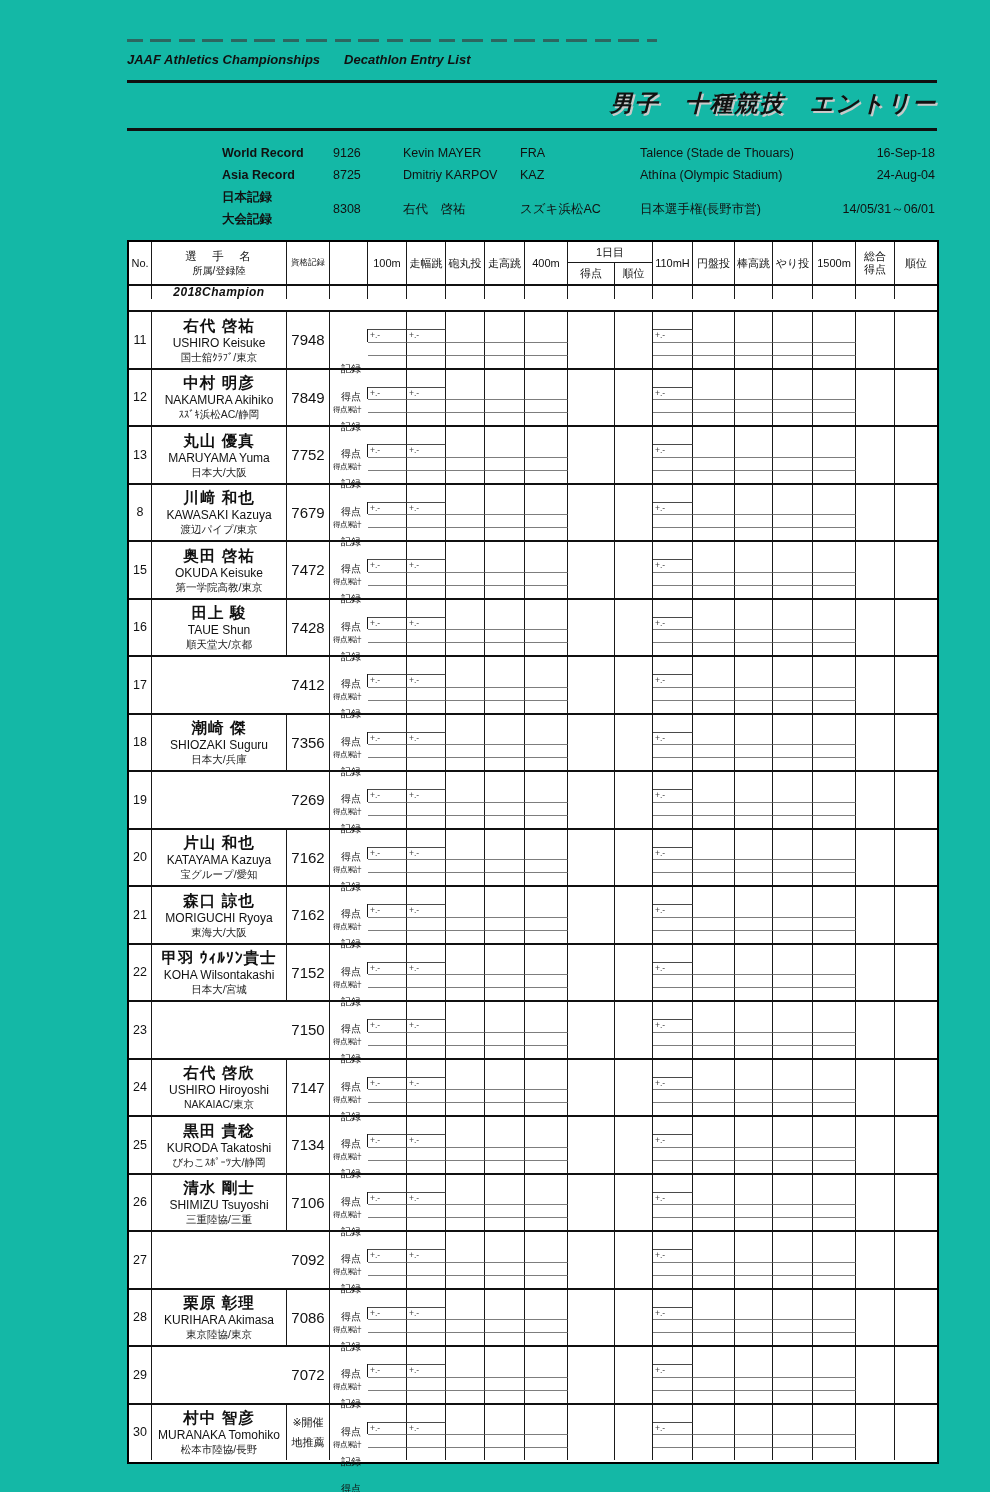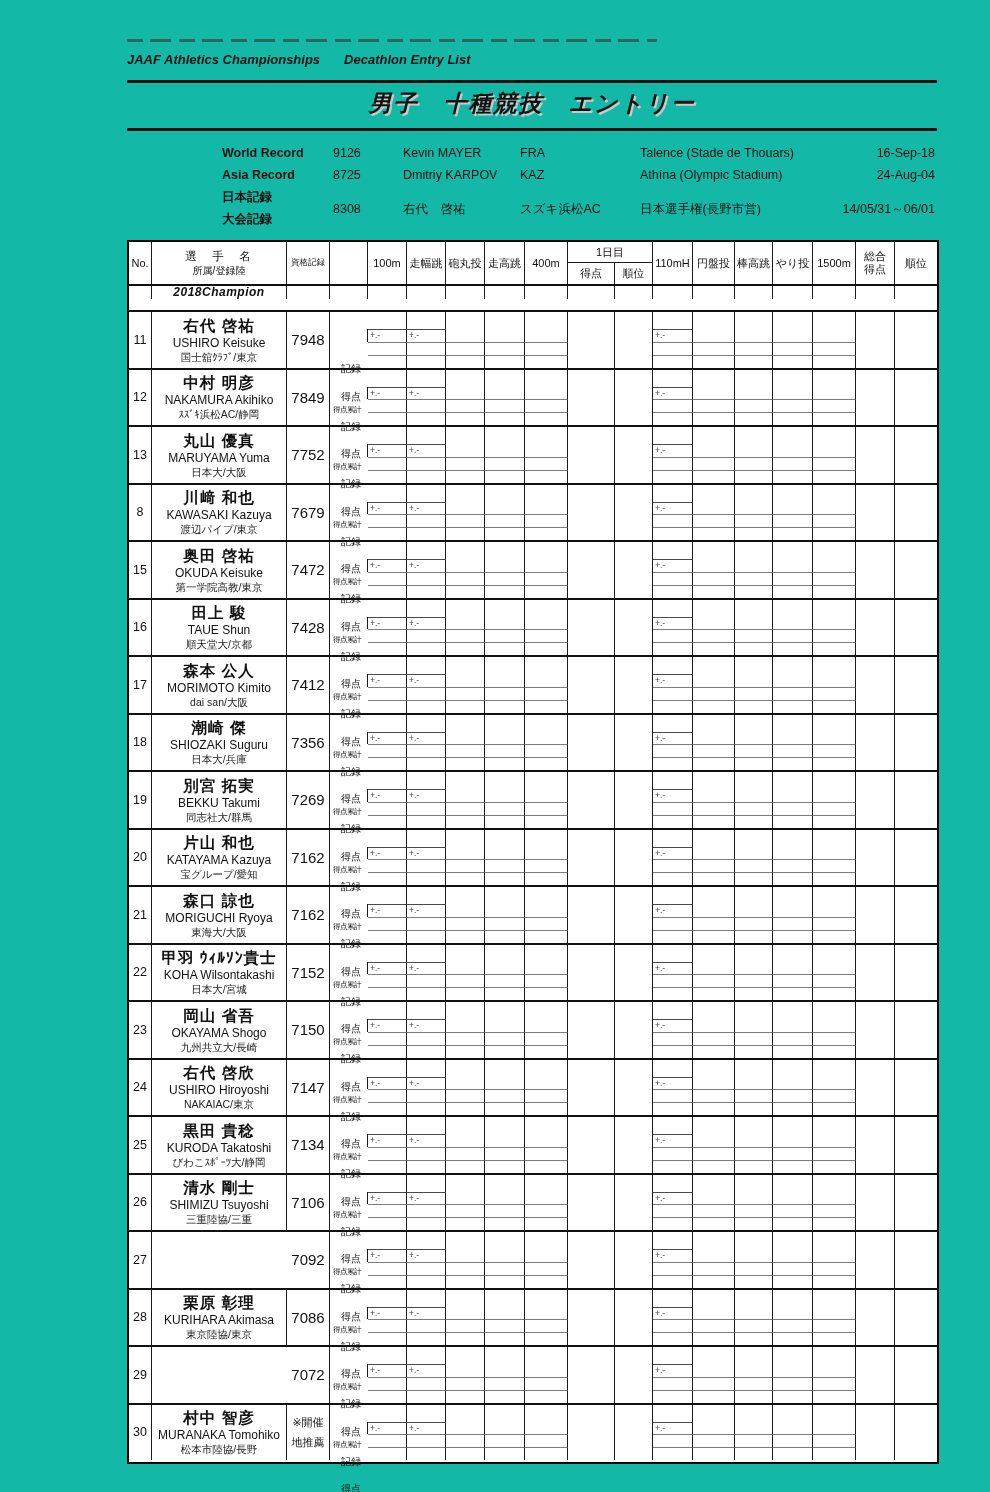--- a/index.html
+++ b/index.html
@@ -9,21 +9,21 @@
   
   .top-artifact{position:absolute;left:127px;top:39px;width:530px;height:3px;opacity:.65;
     background:repeating-linear-gradient(90deg,#3a3a3a 0 16px,transparent 16px 23px,#3a3a3a 23px 44px,transparent 44px 52px);}
 
   .doc-header{position:absolute;left:127px;top:52px;font-size:13px;font-weight:bold;font-style:italic;white-space:nowrap;}
   .doc-header .gap{display:inline-block;width:24px;}
 
   .rule{position:absolute;left:127px;width:810px;height:3px;background:#101010;}
   .rule1{top:80px;} .rule2{top:128px;}
 
-  .main-title{position:absolute;left:127px;top:88px;width:810px;text-align:center;
+  .main-title{position:absolute;left:127px;top:88px;width:810px;text-align:right;
     font-size:23px;font-weight:bold;font-style:italic;letter-spacing:2px;
     text-shadow:2px 2px 0 #c9c9c9;}
 
   
   .records{position:absolute;left:127px;top:142px;width:810px;font-size:12.5px;}
   .record-row{display:grid;grid-template-columns:95px 111px 70px 117px 120px 180px 1fr;height:22px;line-height:22px;}
   .record-row.jp{height:46px;line-height:46px;}
   .rec-label{grid-column:2;font-weight:bold;}
   .rec-label .lbl-line{line-height:22px;}
   .rec-mark{grid-column:3;}
@@ -568,25 +568,20 @@
     <div class="c g16 r12"></div>
     <div class="c g16 r3 sub"></div>
     <div class="c g16 r4 sub"></div>
 
     <div class="c g17 span4"></div>
     <div class="c g18 span4 last"></div>
   </div>
 
   <div class="trow arow">
     <div class="c g1 span4 no-cell">17</div>
-    <div class="c g2 span4 name-cell">
-      <div class="kanji">森本 公人</div>
-      <div class="latin">MORIMOTO Kimito</div>
-      <div class="affil">dai san/大阪</div>
-    </div>
     <div class="c g3 span4 qual-cell">
       <div class="qmark">7412</div>
       <div class="qnote"></div>
       <div class="qnote"></div>
     </div>
     <div class="c g4 r1 lab">記録</div>
     <div class="c g4 r2"></div>
     <div class="c g4 r3 lab">得点</div>
     <div class="c g4 r4 lab labsm">得点累計</div>
 
@@ -702,25 +697,20 @@
     <div class="c g16 r12"></div>
     <div class="c g16 r3 sub"></div>
     <div class="c g16 r4 sub"></div>
 
     <div class="c g17 span4"></div>
     <div class="c g18 span4 last"></div>
   </div>
 
   <div class="trow arow">
     <div class="c g1 span4 no-cell">19</div>
-    <div class="c g2 span4 name-cell">
-      <div class="kanji">別宮 拓実</div>
-      <div class="latin">BEKKU Takumi</div>
-      <div class="affil">同志社大/群馬</div>
-    </div>
     <div class="c g3 span4 qual-cell">
       <div class="qmark">7269</div>
       <div class="qnote"></div>
       <div class="qnote"></div>
     </div>
     <div class="c g4 r1 lab">記録</div>
     <div class="c g4 r2"></div>
     <div class="c g4 r3 lab">得点</div>
     <div class="c g4 r4 lab labsm">得点累計</div>
 
@@ -970,25 +960,20 @@
     <div class="c g16 r12"></div>
     <div class="c g16 r3 sub"></div>
     <div class="c g16 r4 sub"></div>
 
     <div class="c g17 span4"></div>
     <div class="c g18 span4 last"></div>
   </div>
 
   <div class="trow arow">
     <div class="c g1 span4 no-cell">23</div>
-    <div class="c g2 span4 name-cell">
-      <div class="kanji">岡山 省吾</div>
-      <div class="latin">OKAYAMA Shogo</div>
-      <div class="affil">九州共立大/長崎</div>
-    </div>
     <div class="c g3 span4 qual-cell">
       <div class="qmark">7150</div>
       <div class="qnote"></div>
       <div class="qnote"></div>
     </div>
     <div class="c g4 r1 lab">記録</div>
     <div class="c g4 r2"></div>
     <div class="c g4 r3 lab">得点</div>
     <div class="c g4 r4 lab labsm">得点累計</div>
 

